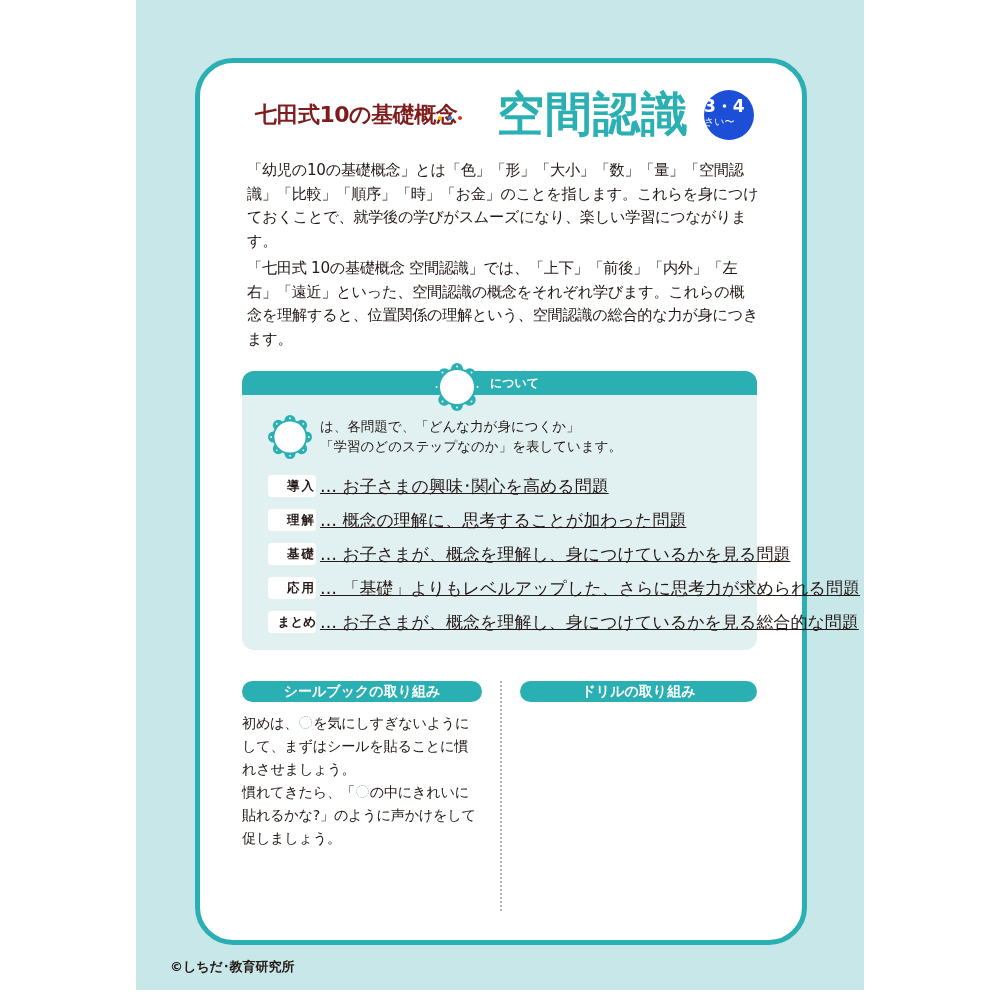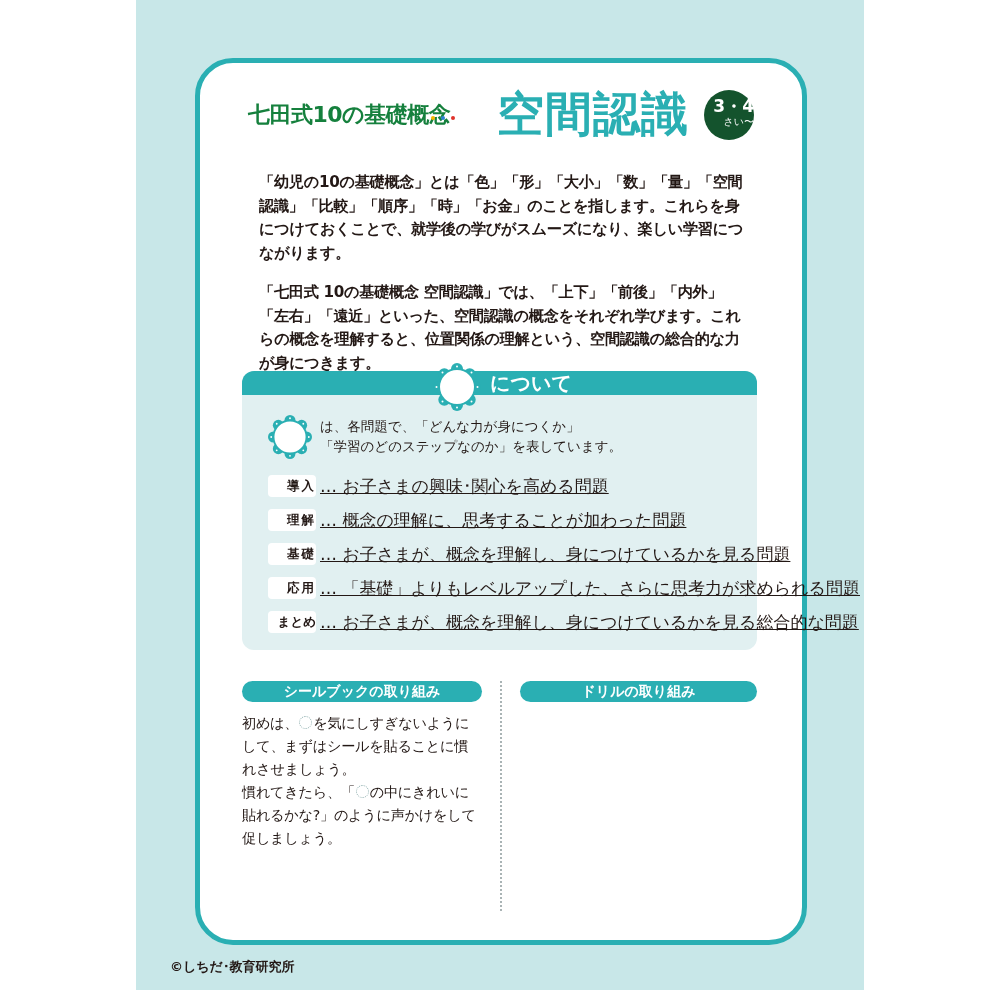--- a/index.html
+++ b/index.html
@@ -12,54 +12,54 @@
   .page {
     position: absolute; left: 136px; top: 0; width: 728px; height: 990px;
     background: #c8e7e8;
   }
   .card {
     position: absolute; left: 195px; top: 58px; width: 602px; height: 877px;
     background: #ffffff; border: 5px solid #2aafb3; border-radius: 38px;
   }
   .title-row { position: absolute; left: 243px; top: 86px; width: 520px; height: 60px; }
   .series {
-    position: absolute; left: 5px; top: 14px; font-size: 22px; font-weight: bold;
-    letter-spacing: -0.5px; color: #15803d; white-space: nowrap;
+    position: absolute; left: 12px; top: 14px; font-size: 22px; font-weight: bold;
+    letter-spacing: -0.5px; color: #7f1d1d; white-space: nowrap;
   }
   .series .dots { position: relative; display: inline-block; }
   .series .dots i {
     position: absolute; width: 4px; height: 4px; border-radius: 50%; bottom: 2px;
   }
   .main-title {
     position: absolute; left: 254px; top: 0; font-size: 47px; font-weight: bold;
     color: #2aafb3; letter-spacing: 1px; white-space: nowrap; line-height: 56px;
   }
   .age-badge {
     position: absolute; left: 461px; top: 4px; width: 50px; height: 50px; border-radius: 50%;
-    background: #14532d; color: #fff; text-align: right;
+    background: #1d4ed8; color: #fff; text-align: left;
   }
   .age-badge .num { display: block; font-size: 17px; font-weight: bold; line-height: 20px; margin-top: 6px; }
   .age-badge .sub { display: block; font-size: 10px; line-height: 12px; }
 
   .intro {
     position: absolute; left: 243px; top: 155px; width: 520px;
     font-size: 15.2px; line-height: 23.5px; letter-spacing: -0.3px;
   }
-  .intro p { margin: 16px; font-weight: bold; }
+  .intro p { margin: 4px; }
 
   .info-box {
     position: absolute; left: 242px; top: 371px; width: 515px; height: 279px;
     background: #e1f0f1; border-radius: 12px; overflow: visible;
   }
   .info-head {
     position: absolute; left: 0; top: 0; width: 100%; height: 24px;
     background: #2aafb3; border-radius: 12px 12px 0 0;
   }
   .info-head-label {
-    position: absolute; left: 248px; top: 1px; color: #fff; font-size: 20px; font-weight: bold; line-height: 22px;
+    position: absolute; left: 248px; top: 1px; color: #fff; font-size: 12px; font-weight: bold; line-height: 22px;
   }
   .scallop { position: absolute; }
   .scallop svg { display: block; }
   .head-scallop { left: 191px; top: -8px; }
   .body-scallop { left: 26px; top: 44px; }
   .scallop-desc {
     position: absolute; left: 78px; top: 45px; font-size: 13.5px; line-height: 20px;
   }
   .levels { position: absolute; left: 26px; top: 98px; }
   .level-row { position: relative; height: 34px; display: flex; align-items: center; }

